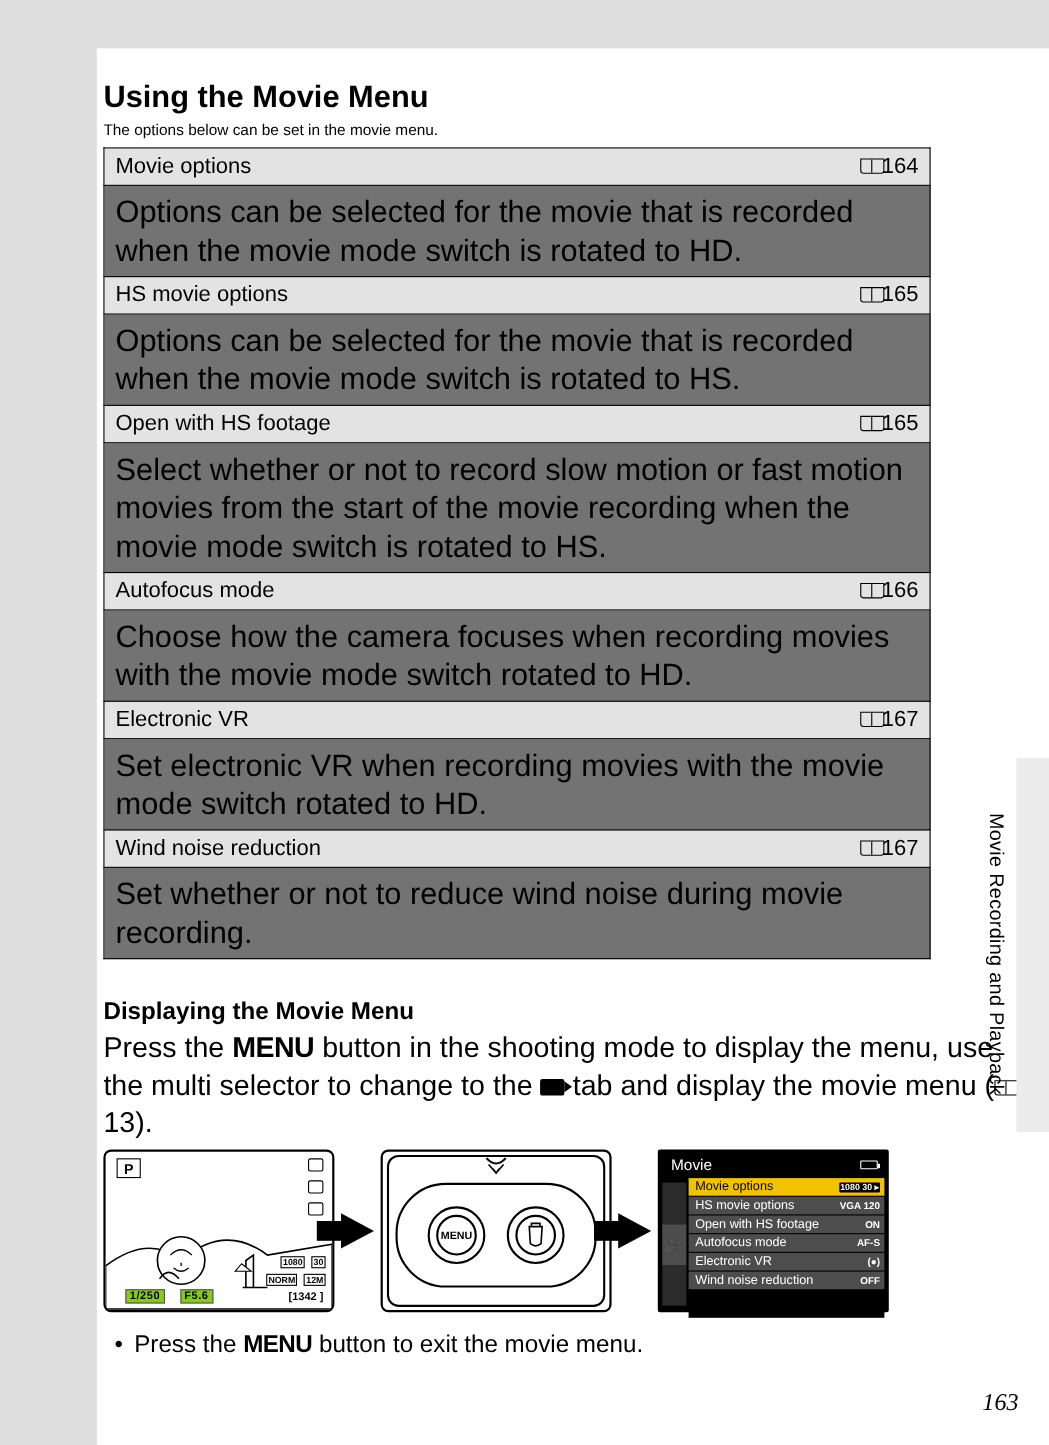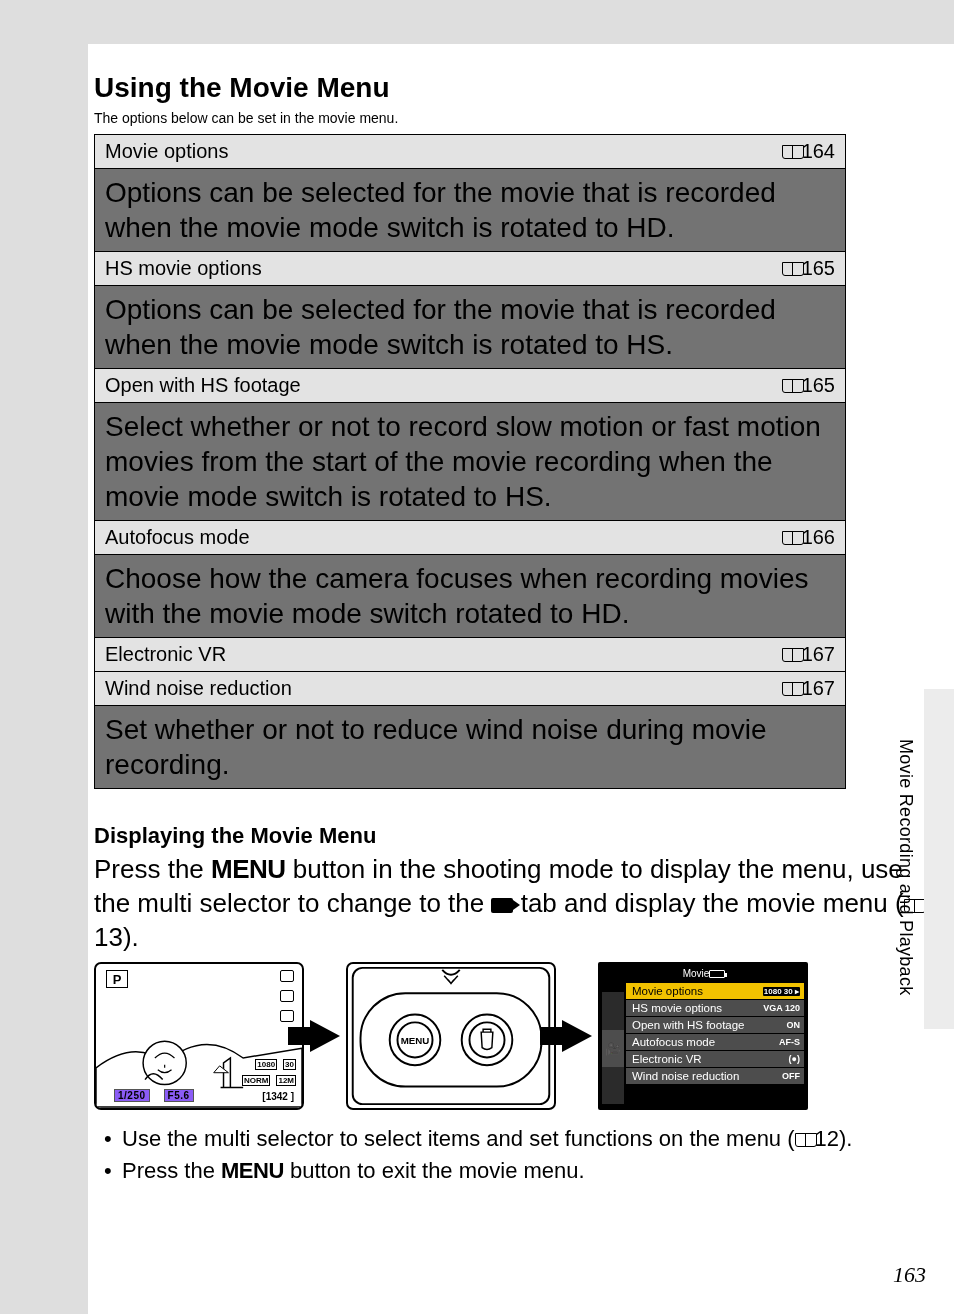--- a/index.html
+++ b/index.html
@@ -144,33 +144,33 @@
     position: absolute; display: flex; gap: 6px;
   }
   .lcd1 .txtline.right1 { right: 6px; bottom: 38px; font-size: 8px; }
   .lcd1 .txtline.right2 { right: 6px; bottom: 22px; font-size: 8px; }
   .lcd1 .bottom-read {
     position: absolute; left: 18px; bottom: 6px;
     font-size: 10px; font-weight: 700;
     display: flex; gap: 14px;
     color: #000;
   }
-  .lcd1 .bottom-read span { background: #8b5cf6; padding: 0 3px; border: 1px solid #555; font-family: Arial, sans-serif; letter-spacing: 0.5px; }
+  .lcd1 .bottom-read span { background: #84cc16; padding: 0 3px; border: 1px solid #555; font-family: Arial, sans-serif; letter-spacing: 0.5px; }
   .lcd1 .counter { position: absolute; right: 8px; bottom: 6px; font-size: 10px; font-weight: 700; color: #000; text-align: right; }
   .lcd2 svg { width: 100%; height: 100%; }
   .lcd3 {
     width: 210px; height: 148px;
     background: #000;
     border-radius: 2px;
     color: #fff;
     font-size: 13px;
     padding: 3px 4px 4px 4px;
     position: relative;
   }
-  .lcd3 .m-title { font-size: 10px; padding: 3px 6px 4px 8px; display: flex; justify-content: center; align-items: center; }
+  .lcd3 .m-title { font-size: 14px; padding: 3px 6px 4px 8px; display: flex; justify-content: space-between; align-items: center; }
   .lcd3 .batt { width: 16px; height: 8px; border: 1px solid #fff; border-radius: 1px; position: relative; }
   .lcd3 .batt::after { content:""; position:absolute; right:-3px; top:2px; width:2px; height:4px; background:#fff; }
   .lcd3 .tab-col {
     position: absolute; left: 4px; top: 30px; width: 22px; bottom: 6px;
     display: flex; flex-direction: column;
   }
   .lcd3 .tab-col div { flex: 1; }
   .lcd3 .tab-col .dark { background: #2b2b2b; }
   .lcd3 .tab-col .active { background: #4d4d4d; display:flex; align-items:center; justify-content:center; font-size:13px; }
   .lcd3 .rows { margin-left: 24px; }
@@ -239,20 +239,23 @@
             <td class="row-desc">Select whether or not to record slow motion or fast motion movies from the start of the movie recording when the movie mode switch is rotated to HS.</td>
           </tr>
       <tr>
             <td class="row-title"><span>Autofocus mode</span><span class="pageref"><span class="book-icon"></span><span>166</span></span></td>
           </tr>
       <tr>
             <td class="row-desc">Choose how the camera focuses when recording movies with the movie mode switch rotated to HD.</td>
           </tr>
       <tr>
             <td class="row-title"><span>Electronic VR</span><span class="pageref"><span class="book-icon"></span><span>167</span></span></td>
+          </tr>
+      <tr>
+            <td class="row-desc">Set electronic VR when recording movies with the movie mode switch rotated to HD.</td>
           </tr>
       <tr>
             <td class="row-title"><span>Wind noise reduction</span><span class="pageref"><span class="book-icon"></span><span>167</span></span></td>
           </tr>
       <tr>
             <td class="row-desc">Set whether or not to reduce wind noise during movie recording.</td>
           </tr>
     </tbody>
       </table>
 
@@ -347,21 +350,20 @@
           <div class="row">
               <span>Wind noise reduction</span>
               <span class="val">OFF</span>
             </div>
           <div class="blank"></div>
         </div>
       </div>
     </div>
 
     <ul class="bullets">
-      <li><span>Use the multi selector to select items and set functions on the menu (</span><span class="book-icon"></span><span>12</span><span>).</span></li>
       <li><span>Press the </span><span class="menu-word">MENU</span><span> button to exit the movie menu.</span></li>
     </ul>
   </div>
 
   <div class="side-tab"></div>
   <div class="side-label">Movie Recording and Playback</div>
   <div class="page-num">163</div>
 </div>
 
 </body></html>

